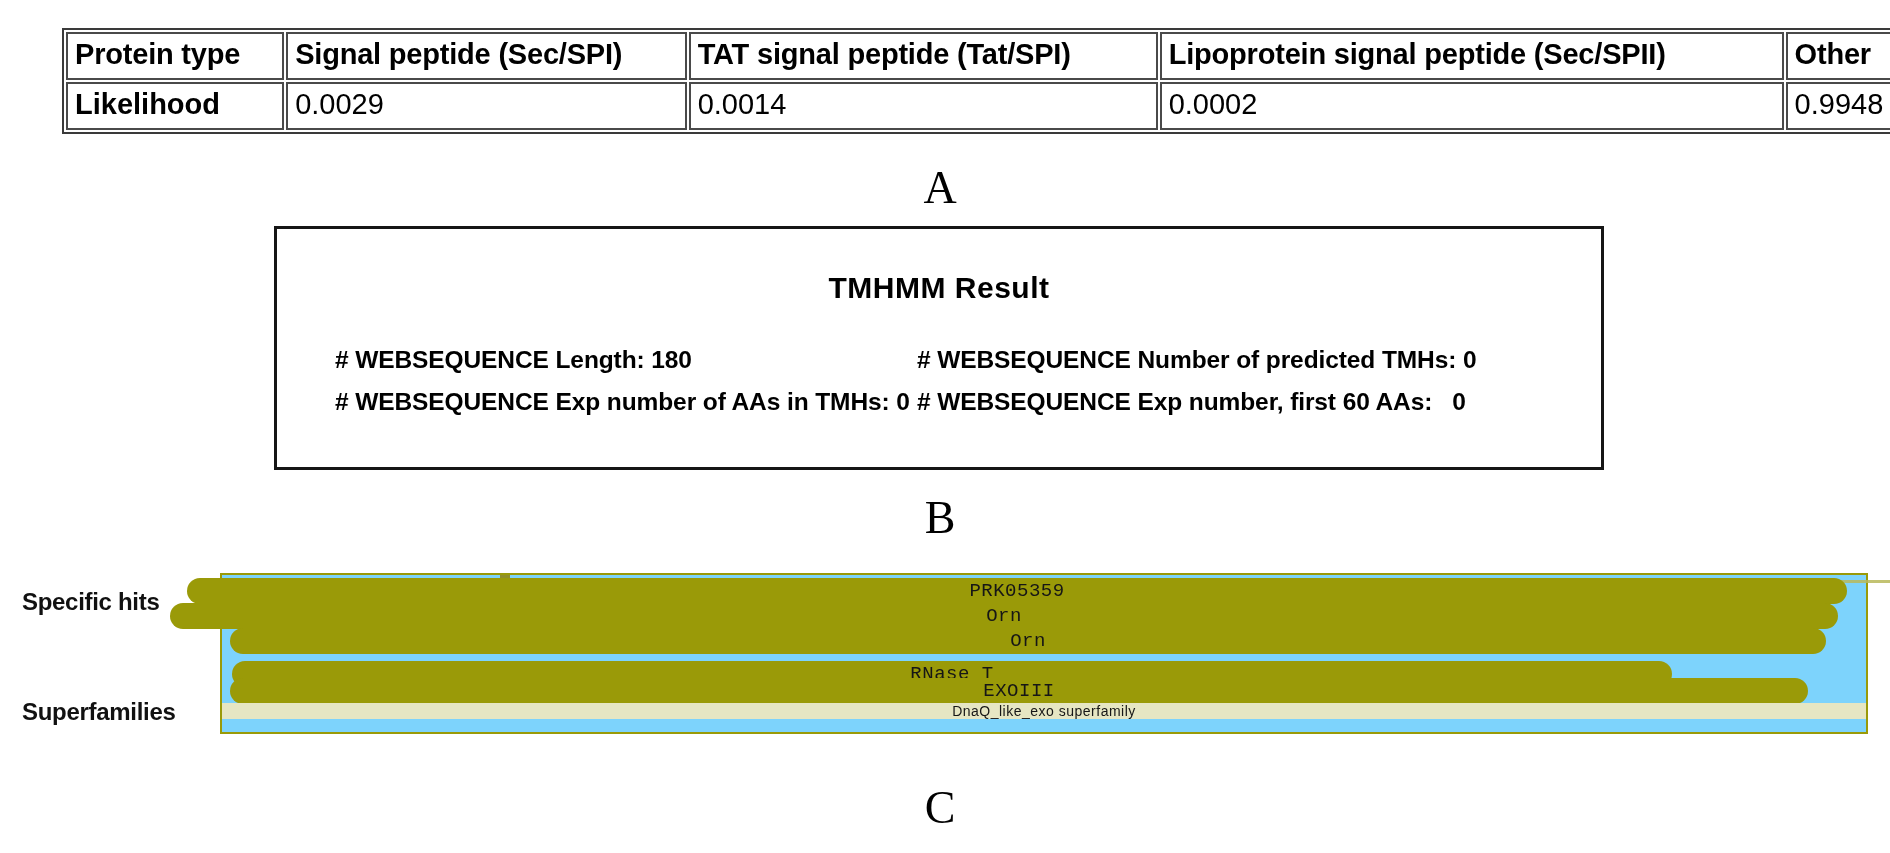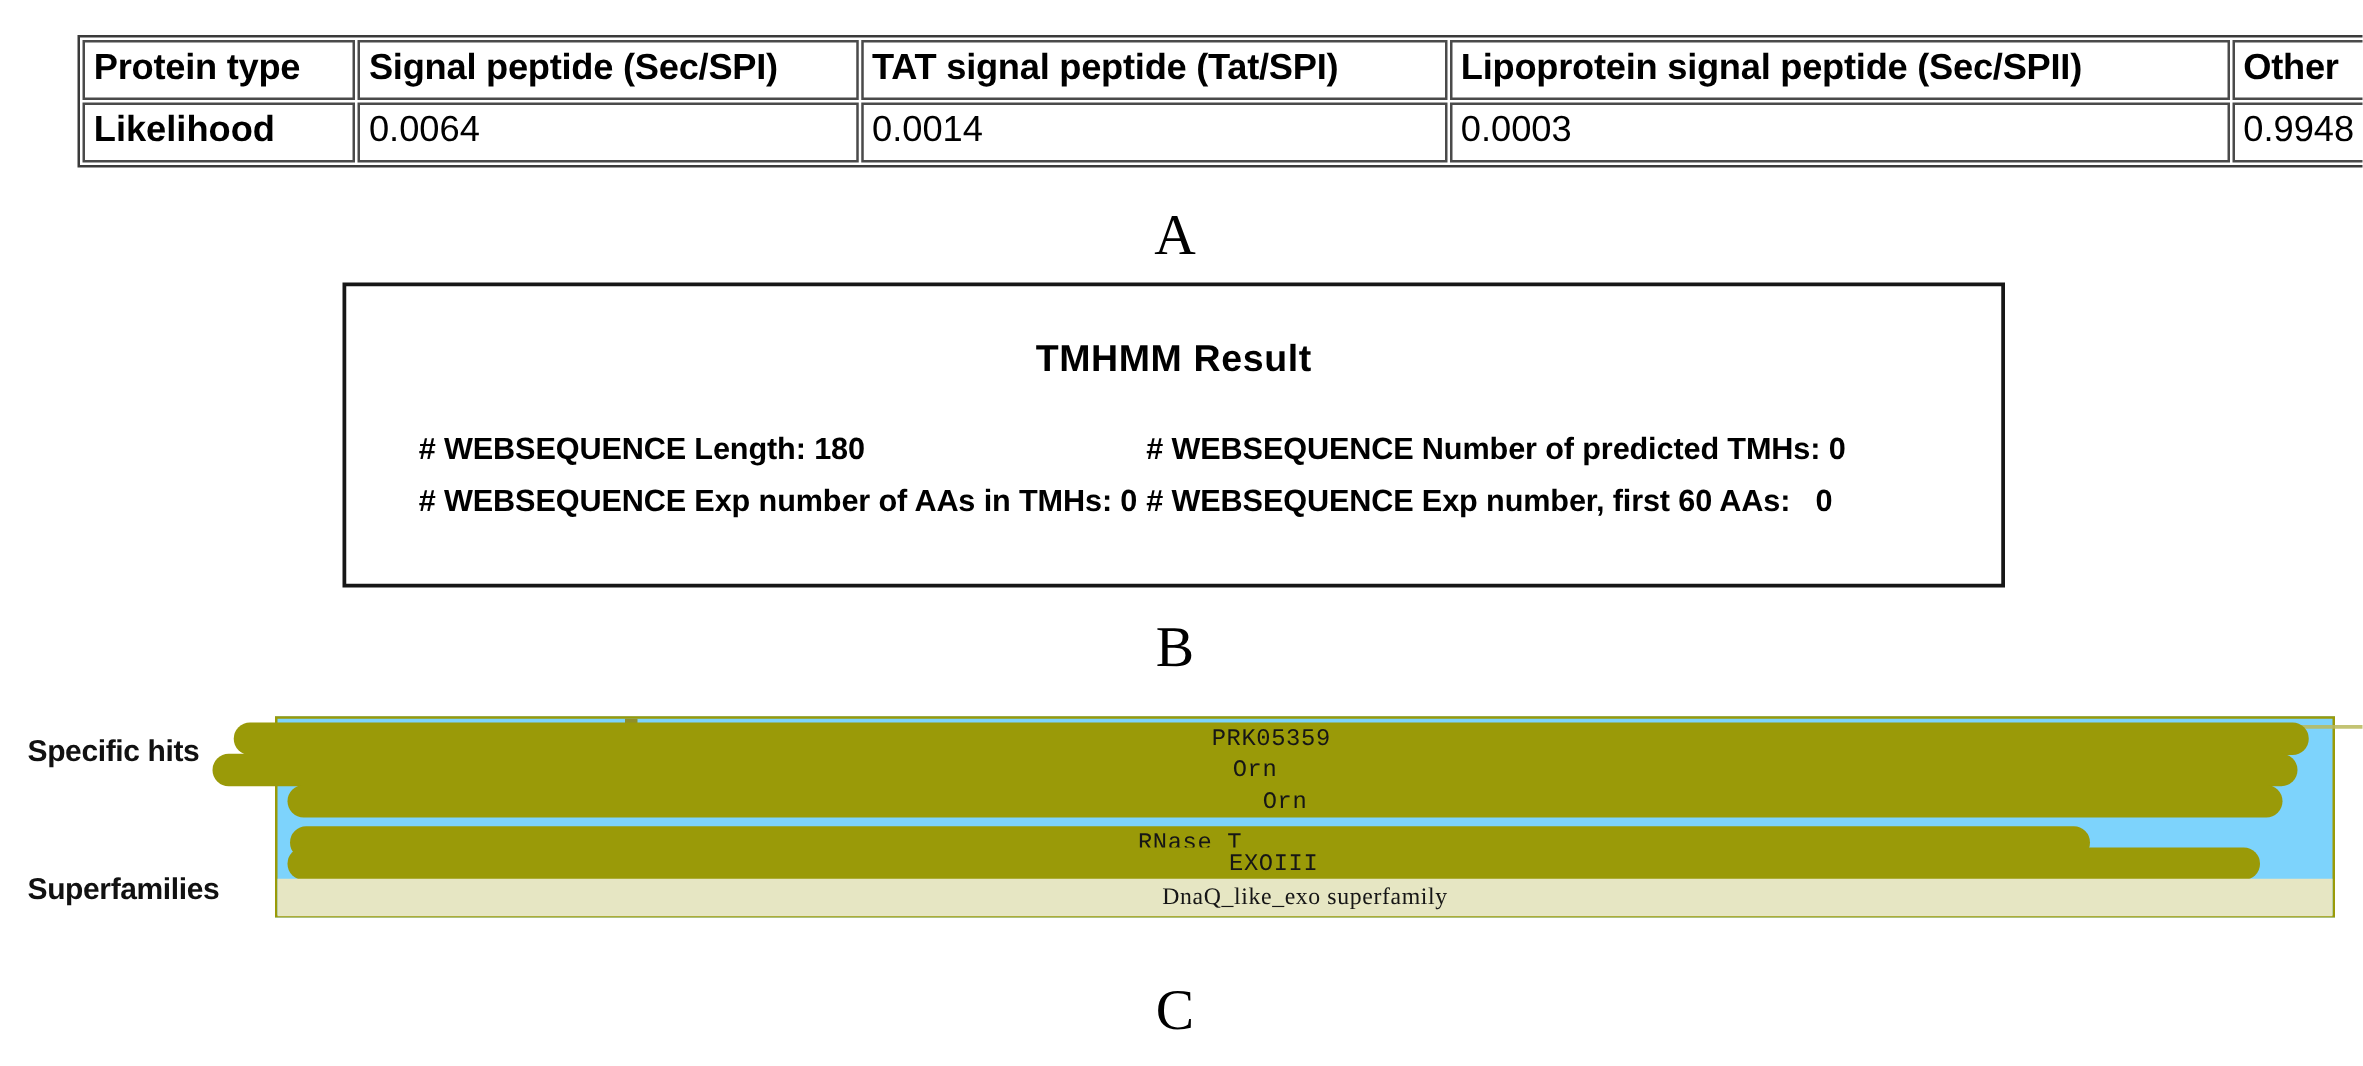--- a/index.html
+++ b/index.html
@@ -176,25 +176,25 @@
     font-weight: normal;
     display: flex;
     align-items: center;
     justify-content: center;
     letter-spacing: 0.5px;
     box-sizing: border-box;
     white-space: nowrap;
   }
   .superfam-band {
     position: absolute;
-    height: 30px;
+    height: 16px;
     background: #e6e6c3;
     color: #161616;
-    font-family: Liberation Serif, serif;
-    font-size: 19px;
+    font-family: Liberation Sans, sans-serif;
+    font-size: 14px;
     display: flex;
     align-items: center;
     justify-content: center;
     letter-spacing: 0.5px;
     box-sizing: border-box;
     white-space: nowrap;
   }
 </style>
 </head>
 <body>
@@ -211,23 +211,23 @@
     <tbody>
       <tr class="head">
         <td>Protein type</td>
         <td>Signal peptide (Sec/SPI)</td>
         <td>TAT signal peptide (Tat/SPI)</td>
         <td>Lipoprotein signal peptide (Sec/SPII)</td>
         <td>Other</td>
       </tr>
       <tr class="body">
         <td class="rowlabel">Likelihood</td>
-        <td class="val">0.0064</td>
+        <td class="val">0.0029</td>
         <td class="val">0.0014</td>
-        <td class="val">0.0003</td>
+        <td class="val">0.0002</td>
         <td class="val">0.9948</td>
       </tr>
     </tbody>
   </table>
 </div>
 
 <div class="panel-letter" id="letter-a">A</div>
 
 <div id="panel-b">
   <div id="tmhmm-title">TMHMM   Result</div>

